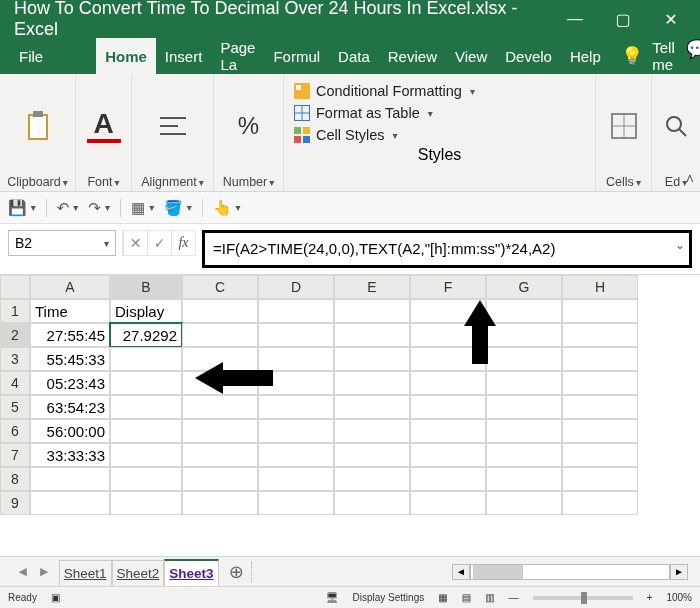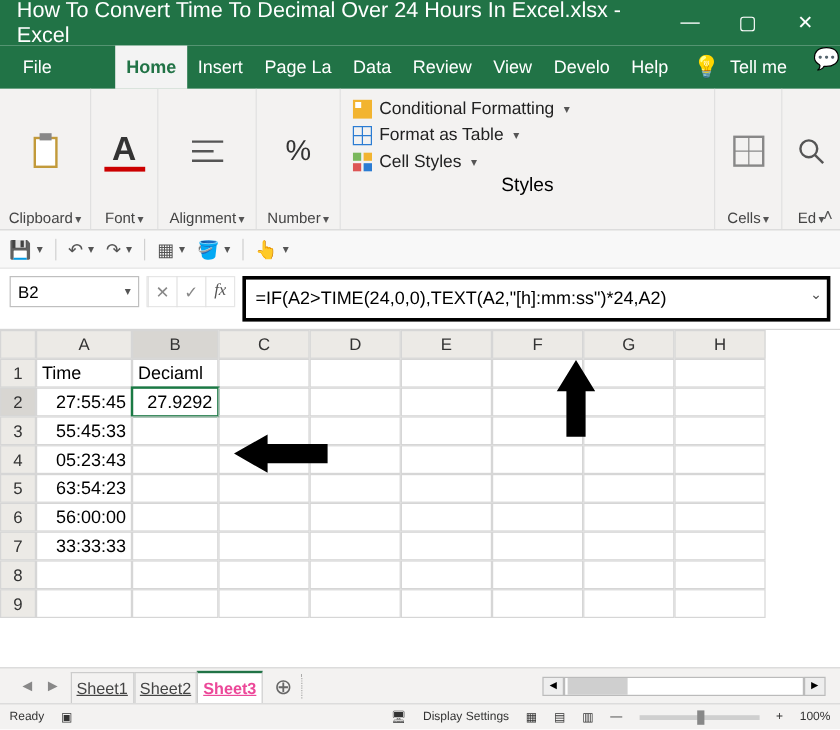--- a/index.html
+++ b/index.html
@@ -55,21 +55,21 @@
   .cell.sel { outline:2px solid #1a7a44; outline-offset:-1px; background:#fff; }
 
   
   .arrow { position:absolute; }
   .arrow svg { display:block; }
 
   
   .sheettabs { position:absolute; bottom:22px; left:0; right:0; height:30px; background:#f3f2f1; border-top:1px solid #d6d6d6; display:flex; align-items:center; padding:0 8px; font-size:13.5px; gap:0;}
   .navbtns { display:flex; gap:8px; color:#888; padding:0 8px;}
   .stab { padding:5px 4px; border:1px solid #ccc; border-bottom:none; background:#f3f2f1; position:relative; top:1px; color:#444;text-decoration:underline;}
-  .stab.active { background:#fff; color:#ec4899; font-weight:600; border-top:2px solid #217346;}
+  .stab.active { background:#fff; color:#4c1d95; font-weight:600; border-top:2px solid #217346;}
   .newsheet { width:26px; text-align:center; font-size:18px; color:#666; padding:0 10px;}
   .hscroll { flex:1; display:flex; align-items:center; justify-content:flex-end; gap:0; padding-right:4px;}
   .hsbar { width:200px; height:16px; border:1px solid #bbb; background:#fff; display:flex; align-items:center;}
   .hsbar .thumb { width:50px; height:14px; background:#cfcfcf; margin-left:2px;}
   .hsbtn { width:18px; height:16px; border:1px solid #bbb; display:flex; align-items:center; justify-content:center; font-size:10px; background:#eee;}
 
   
   .status { position:absolute; bottom:0; left:0; right:0; height:22px; background:#f3f2f1; border-top:1px solid #d6d6d6; display:flex; align-items:center; font-size:10px; padding:0 8px; gap:14px; color:#333;}
   .status .spacer { flex:1; }
   .zoomslider { width:100px; height:4px; background:#cfcfcf; position:relative; }
@@ -85,20 +85,21 @@
     <div class="winbtn">▢</div>
     <div class="winbtn">✕</div>
   </div>
 </div>
 
 <div class="menubar">
   <div class="menutab">File</div>
   <div class="menutab active">Home</div>
   <div class="menutab">Insert</div>
   <div class="menutab">Page La</div>
+  <div class="menutab">Formul</div>
   <div class="menutab">Data</div>
   <div class="menutab">Review</div>
   <div class="menutab">View</div>
   <div class="menutab">Develo</div>
   <div class="menutab">Help</div>
   <div class="tellme">
     <span class="tellme-icon">💡</span>
     <span>Tell me</span>
   </div>
   <div class="spacer"></div>
@@ -230,21 +231,21 @@
     <div class="colhead">A</div>
     <div class="colhead sel">B</div>
     <div class="colhead">C</div>
     <div class="colhead">D</div>
     <div class="colhead">E</div>
     <div class="colhead">F</div>
     <div class="colhead">G</div>
     <div class="colhead">H</div>
     <div class="rowhead">1</div>
     <div class="cell">Time</div>
-    <div class="cell">Deciaml</div>
+    <div class="cell">Display</div>
     <div class="cell"></div>
     <div class="cell"></div>
     <div class="cell"></div>
     <div class="cell"></div>
     <div class="cell"></div>
     <div class="cell"></div>
     <div class="rowhead sel">2</div>
     <div class="cell right">27:55:45</div>
     <div class="cell right sel">27.9292</div>
     <div class="cell"></div>

